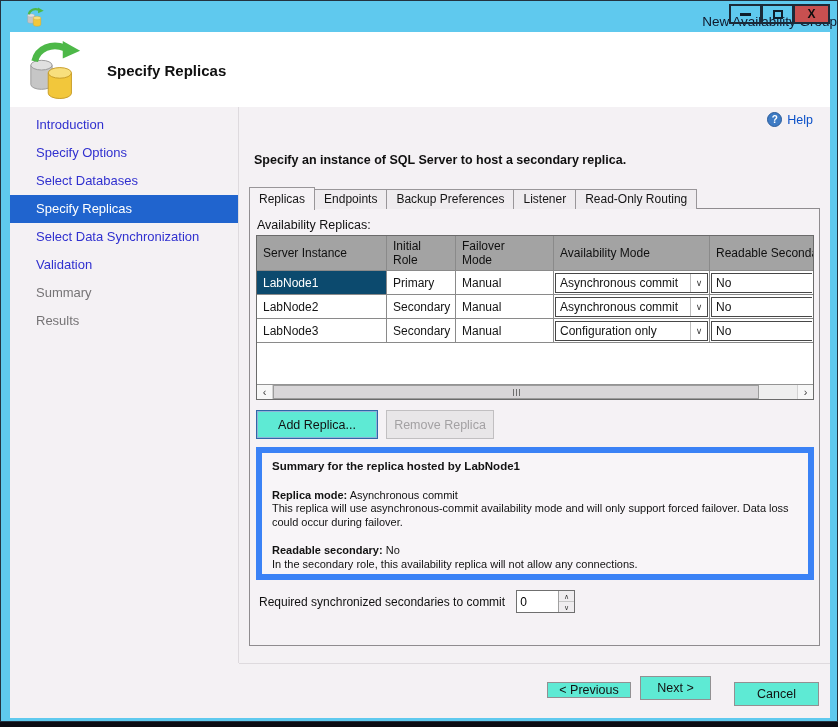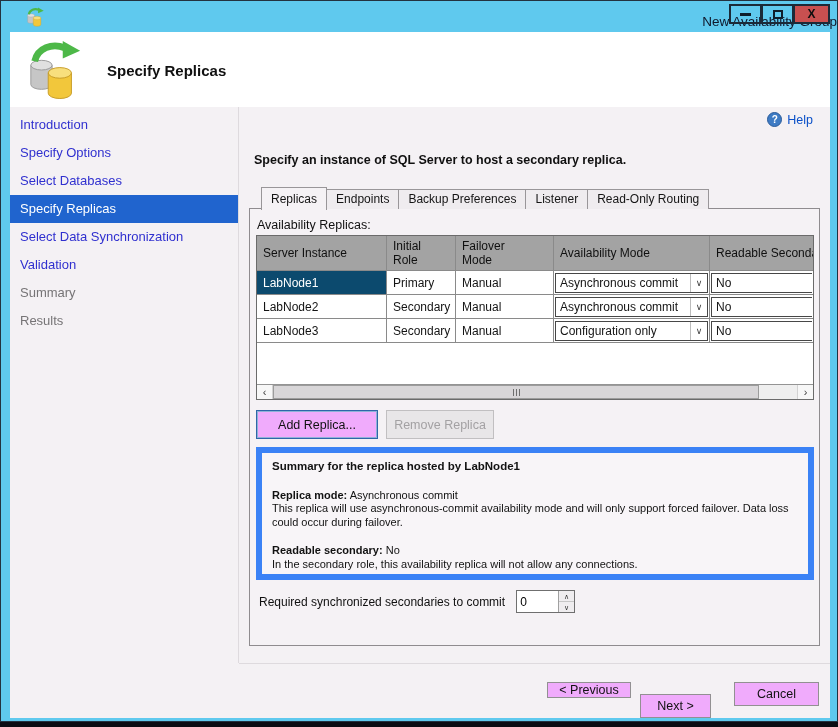--- a/index.html
+++ b/index.html
@@ -20,33 +20,33 @@
   .close-glyph{font-size:12px;font-weight:bold;color:#0d0d0d;line-height:1;}
 
   
   .header{position:absolute;left:9px;top:31px;width:820px;height:75px;background:#ffffff;}
   .header-icon{position:absolute;left:16px;top:7px;}
   .header-title{position:absolute;left:97px;top:30px;font-size:15px;font-weight:bold;color:#101010;}
 
   
   .body{position:absolute;left:9px;top:106px;width:820px;height:556px;background:#F4F1F4;}
   .sidebar{position:absolute;left:0;top:0;width:229px;height:100%;border-right:1px solid #DEDADE;padding-top:4px;}
-  .nav-item{height:28px;line-height:28px;padding-left:10px;font-size:13px;color:#3030CF;cursor:pointer;white-space:nowrap;}
+  .nav-item{height:28px;line-height:28px;padding-left:26px;font-size:13px;color:#3030CF;cursor:pointer;white-space:nowrap;}
   .nav-item.selected{background:#2064CE;color:#ffffff;}
   .nav-item.disabled{color:#767476;cursor:default;}
 
   .content{position:absolute;left:230px;top:0;right:0;bottom:0;}
   .help{position:absolute;top:5px;right:17px;display:flex;align-items:center;gap:5px;font-size:12.5px;color:#0A50C8;cursor:pointer;}
   .help-icon{width:15px;height:15px;border-radius:50%;background:#3E7BC4;border:1px solid #2B5C9B;color:#fff;font-size:10px;font-weight:bold;display:flex;align-items:center;justify-content:center;}
   .instruction{position:absolute;left:14px;top:46px;font-size:12.5px;font-weight:bold;color:#101010;}
 
   
   .tabs{position:absolute;left:9px;top:79px;display:flex;align-items:flex-end;height:23px;z-index:3;}
   .tab{height:20px;line-height:19px;padding:0 9px;font-size:12px;color:#151515;background:#EFECEF;border:1px solid #999699;border-bottom:none;margin-left:-1px;cursor:pointer;white-space:nowrap;}
-  .tab.active{height:23px;line-height:22px;background:#F5F2F5;margin-left:12px;margin-bottom:-1px;position:relative;z-index:4;}
+  .tab.active{height:23px;line-height:22px;background:#F5F2F5;margin-left:0;margin-bottom:-1px;position:relative;z-index:4;}
 
   .tab-panel{position:absolute;left:9px;top:101px;width:571px;height:438px;border:1px solid #8f8c8f;background:#F5F2F5;z-index:2;}
   .avail-label{position:absolute;left:7px;top:9px;font-size:12.5px;color:#101010;}
 
   
   .grid{position:absolute;left:6px;top:26px;width:558px;height:165px;background:#ffffff;border:1px solid #6b6b6b;overflow:hidden;}
   .grid-header{display:grid;grid-template-columns:130px 69px 98px 156px 1fr;height:35px;border-bottom:1px solid #8a8a8a;background:#a3a3a3;}
   .gh-cell{border-right:1px solid #8a8a8a;display:flex;align-items:center;padding:1px 6px;font-size:12px;color:#101010;overflow:hidden;white-space:normal;line-height:1.2;}
   .gh-cell:last-child{border-right:none;white-space:nowrap;}
   .gh-narrow span{display:block;max-width:58px;}
@@ -61,21 +61,21 @@
   .ro-combo{flex:1;height:20px;border:1px solid #474747;border-right:none;background:#fff;display:flex;align-items:center;padding-left:4px;cursor:pointer;}
 
   .hscroll{position:absolute;left:0;right:0;bottom:0;height:15px;border-top:1px solid #949494;background:#EFEFEF;display:flex;}
   .hs-btn{width:16px;display:flex;align-items:center;justify-content:center;font-size:11px;color:#3f3f3f;background:#F7F7F7;cursor:pointer;line-height:1;}
   .hs-btn.left{border-right:1px solid #d2d2d2;}
   .hs-btn.right{border-left:1px solid #d2d2d2;margin-left:auto;}
   .hs-thumb{width:486px;background:#D8D6D8;border:1px solid #9c9c9c;display:flex;align-items:center;justify-content:center;gap:2px;cursor:grab;}
   .hs-thumb i{display:block;width:1px;height:7px;background:#6e6e6e;}
 
   
-  .btn{background:#f0abfc;border:1px solid #929092;font-size:12.5px;color:#121212;display:flex;align-items:center;justify-content:center;cursor:pointer;}
+  .btn{background:#5eead4;border:1px solid #929092;font-size:12.5px;color:#121212;display:flex;align-items:center;justify-content:center;cursor:pointer;}
   .btn-add{position:absolute;left:6px;top:201px;width:122px;height:29px;border:1px solid #2F66A8;box-shadow:inset 0 0 0 1px #8FB2D8;}
   .btn-remove{position:absolute;left:136px;top:201px;width:108px;height:29px;color:#A3A1A3;border-color:#C1BFC1;background:#E8E6E8;cursor:default;}
 
   
   .summary{position:absolute;left:6px;top:238px;width:558px;height:133px;border:6px solid #3b82f6;background:#F8F5F8;padding:7px 10px;font-size:11px;line-height:13.5px;color:#121212;}
   .sum-title{font-size:11.5px;font-weight:bold;margin-bottom:15px;}
   .sum-block{margin-bottom:15px;}
   .sum-label{font-weight:bold;}
 
   
@@ -83,21 +83,21 @@
   .spinbox{margin-left:11px;width:59px;height:23px;border:1px solid #6f6f6f;background:#fff;display:flex;}
   .spin-val{flex:1;border:none;outline:none;font-size:12px;padding-left:3px;background:transparent;min-width:0;}
   .spin-arrows{width:16px;border-left:1px solid #a0a0a0;display:flex;flex-direction:column;}
   .spin-arrows .sbtn{flex:1;display:flex;align-items:center;justify-content:center;font-size:7px;color:#333;background:#EFEDEF;cursor:pointer;line-height:1;}
   .spin-arrows .sbtn.up{border-bottom:1px solid #c6c6c6;}
 
   
   .footer{position:absolute;left:9px;top:662px;width:820px;height:55px;background:#F4F1F4;}
   .footer-line{position:absolute;left:229px;right:0;top:0;height:1px;background:#DEDADE;}
   .btn-prev{position:absolute;left:537px;top:19px;width:84px;height:16px;}
-  .btn-next{position:absolute;left:630px;top:31px;width:71px;height:24px;}
+  .btn-next{position:absolute;left:630px;top:13px;width:71px;height:24px;}
   .btn-cancel{position:absolute;left:724px;top:19px;width:85px;height:24px;}
 </style>
 </head>
 <body>
 
 <div class="window">
 
   <div class="titlebar">
     <svg class="app-icon" viewBox="0 0 60 62">
       <path d="M5 26 v20 a11 5 0 0 0 22 0 v-20 z" fill="#c6c6c6" stroke="#9a9a9a"></path>

